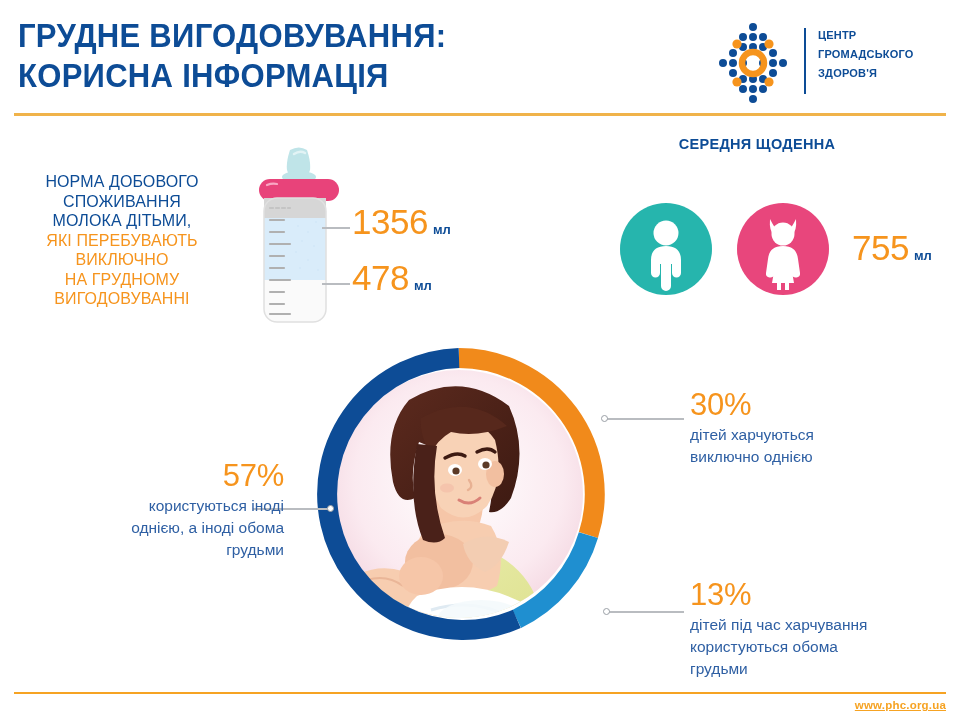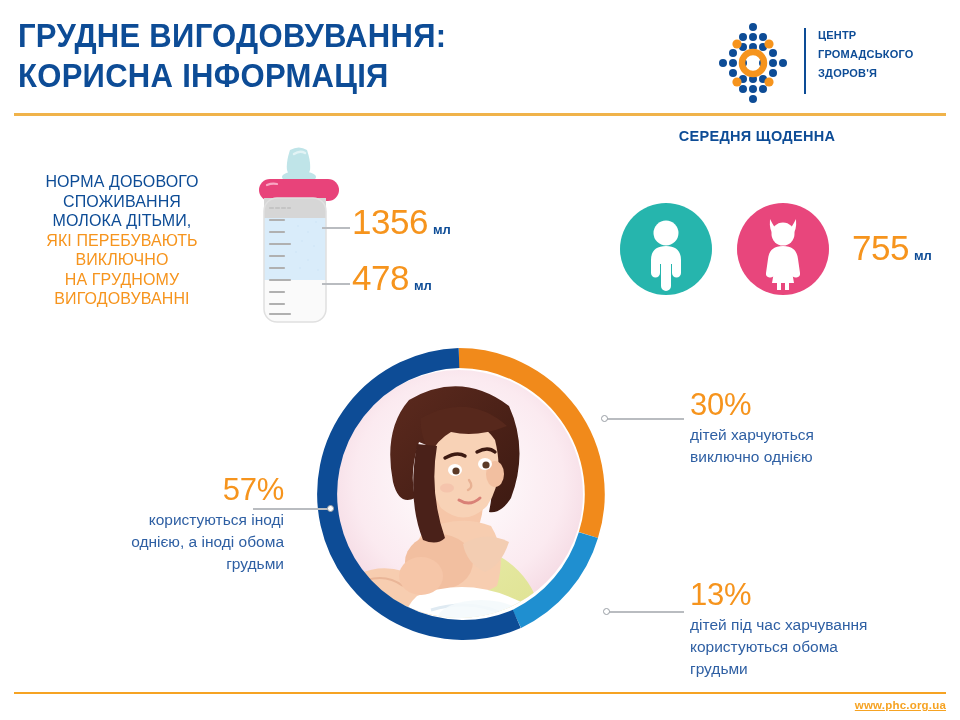--- a/index.html
+++ b/index.html
@@ -93,21 +93,21 @@
     vertical-align: baseline;
   }
 
   #milk-1356 { left: 352px; top: 202px; }
   #milk-478  { left: 352px; top: 258px; }
   #line-1356 { left: 322px; top: 227px; width: 28px; }
   #line-478  { left: 322px; top: 283px; width: 28px; }
 
   
   .daily-title {
-    position: absolute; left: 597px; top: 126px;
+    position: absolute; left: 597px; top: 134px;
     width: 320px;
     text-align: center;
     font-weight: bold;
     font-size: 14.5px;
     line-height: 20px;
     letter-spacing: 0.3px;
   }
   .daily-title .blue { color: #0d4c96; display: block; }
   .daily-title .orange { color: #f6941d; display: block; }
 
@@ -139,21 +139,21 @@
     color: #2e5fa3;
     font-size: 15.5px;
     line-height: 22px;
     display: block;
     margin-top: 2px;
   }
   .pct-desc span { display: block; white-space: nowrap; }
 
   #pct-30 { left: 690px; top: 388px; text-align: left; }
   #pct-13 { left: 690px; top: 578px; text-align: left; }
-  #pct-57 { left: 58px; top: 473px; width: 226px; text-align: right; }
+  #pct-57 { left: 58px; top: 459px; width: 226px; text-align: right; }
 
   .leader { position: absolute; height: 1.5px; background: #b9bcc0; }
   .leader-dot {
     position: absolute; width: 7px; height: 7px;
     border-radius: 50%; background: #ffffff;
     border: 1.6px solid #9aa0a6;
   }
   #leader-30  { left: 606px; top: 418px; width: 78px; }
   #dot-30     { left: 601px; top: 415px; }
   #leader-13  { left: 608px; top: 611px; width: 76px; }

